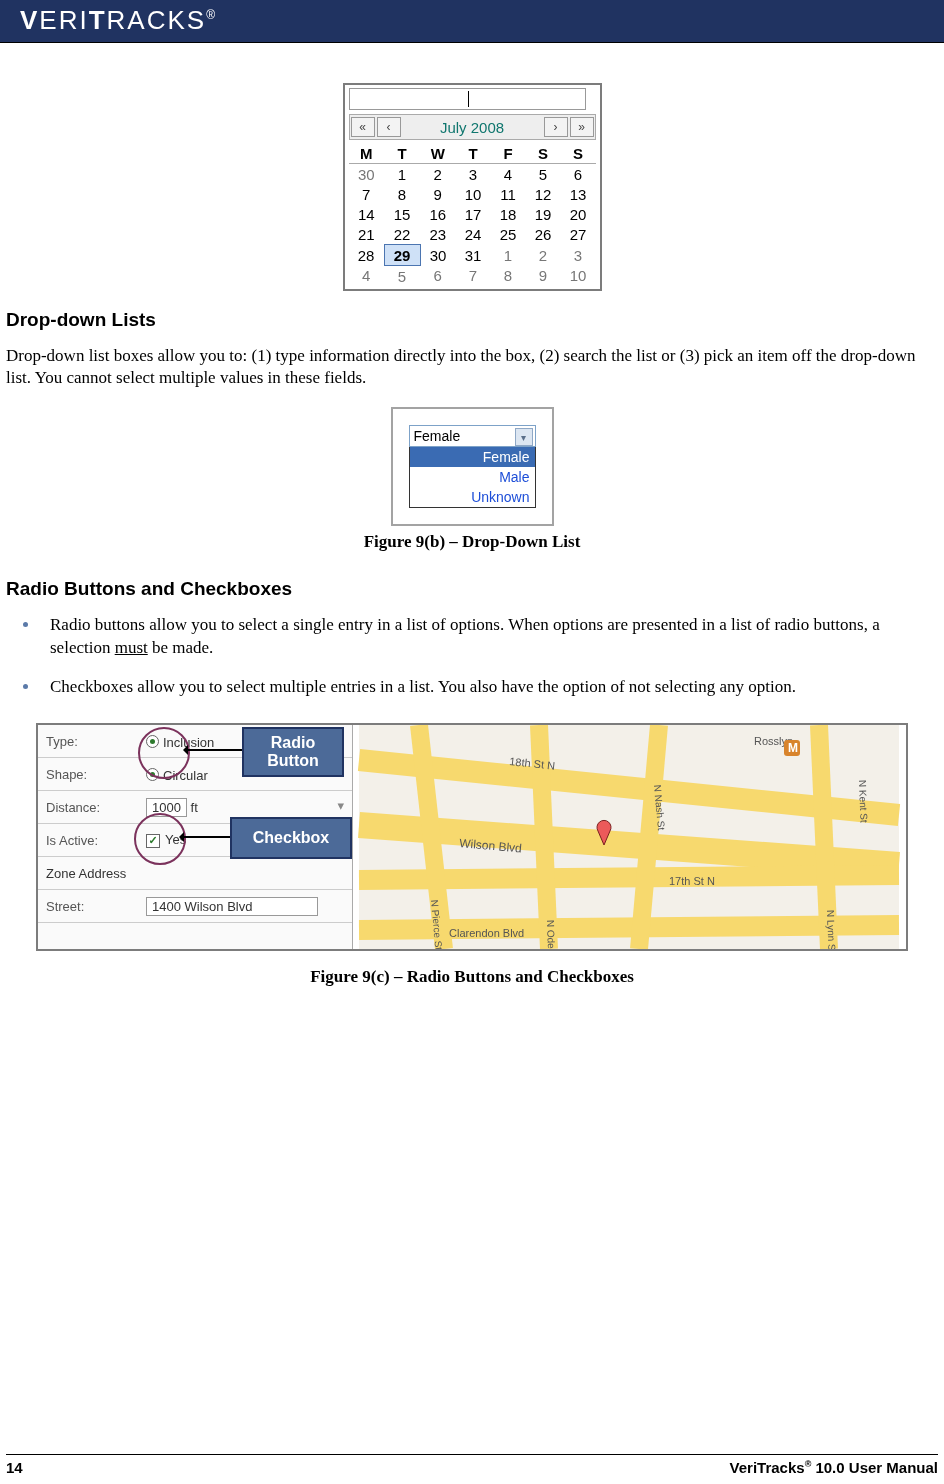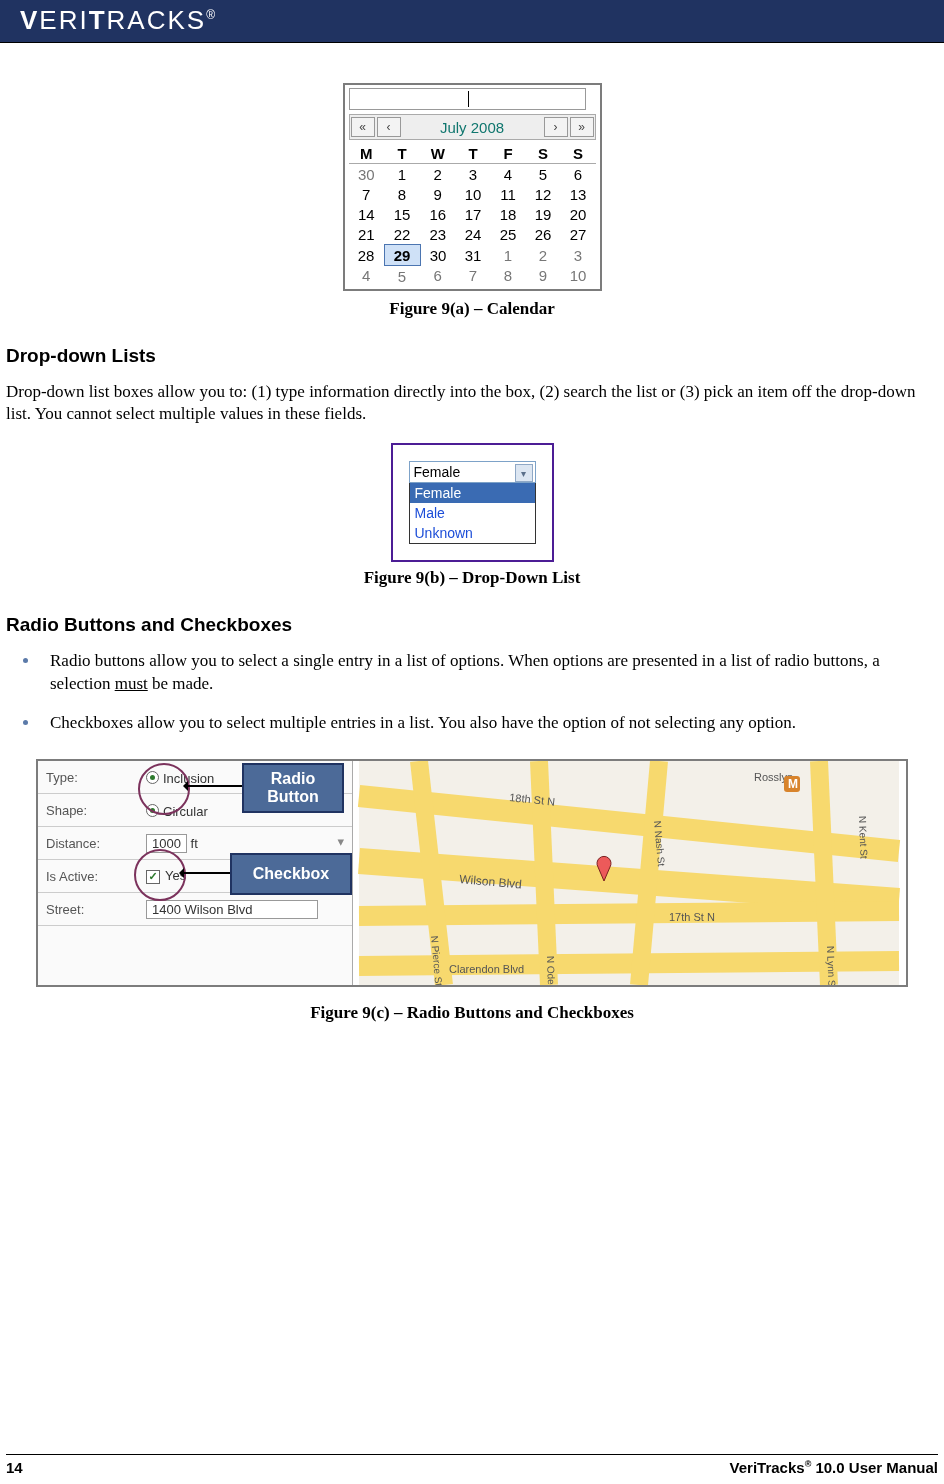--- a/index.html
+++ b/index.html
@@ -23,21 +23,21 @@
 .cal-input .cursor{display:inline-block;width:1px;height:16px;background:#000;margin:2px 0 0 3px}
 .cal-nav{display:flex;align-items:center;gap:0;border:1px solid #aaa;background:#eee;padding:2px 0}
 .cal-nav .btn{width:22px;height:18px;border:1px solid #999;background:#f3f3f3;display:flex;align-items:center;justify-content:center;font-size:12px;color:#444;margin:0 1px;cursor:pointer}
 .cal-nav .ttl{flex:1;text-align:center;font-size:15px;color:#0f766e}
 .cal-tbl{border-collapse:collapse;margin-top:3px;font-size:15px;color:#000}
 .cal-tbl th,.cal-tbl td{width:33px;height:18px;text-align:center;font-weight:400}
 .cal-tbl thead th{font-weight:700;border-bottom:1px solid #aaa}
 .cal-tbl .dim{color:#777}
 .cal-tbl .sel{background:#cfe1f7;border:1px solid #4b75b1;font-weight:700}
 
-.dd-wrap{display:inline-block;border:2px solid #4c1d95;padding:16px;font-family:Arial,Helvetica,sans-serif;background:#fff;width:127px;text-align:left}
+.dd-wrap{display:inline-block;border:2px solid #a3a3a3;padding:16px;font-family:Arial,Helvetica,sans-serif;background:#fff;width:127px;text-align:right}
 .dd-box{border:1px solid #7da2c8;height:20px;display:flex;align-items:center;font-size:14px;padding-left:4px;position:relative}
 .dd-box .arrow{position:absolute;right:2px;top:2px;width:16px;height:16px;border:1px solid #8fa8c6;background:#dce6f2;display:flex;align-items:center;justify-content:center;font-size:10px;color:#5a6f8a}
 .dd-list{border:1px solid #333;border-top:none;font-size:14px}
 .dd-list div{padding:2px 5px;color:#1d4ed8}
 .dd-list .sel{background:#3a6bb3;color:#fff}
 
 .fig3{border:2px solid #7c7c7c;margin:24px 36px 0;position:relative;height:224px;font-family:Arial,Helvetica,sans-serif;font-size:13px;color:#333;background:#fff}
 .fig3-left{position:absolute;left:0;top:0;width:314px;height:100%;border-right:1px solid #aaa;background:#fafafa}
 .fig3-left table{border-collapse:collapse;width:100%}
 .fig3-left td{border-bottom:1px solid #ccc;padding:6px 8px;height:20px}
@@ -142,21 +142,20 @@
                 <td class="dim ">5</td>
                 <td class="dim ">6</td>
                 <td class="dim ">7</td>
                 <td class="dim ">8</td>
                 <td class="dim ">9</td>
                 <td class="dim ">10</td>
               </tr>
             </tbody>
           </table>
       </div>
-      <div class="caption">Figure 9(a) – Calendar</div>
     </div>
 
     <div class="h2">Drop-down Lists</div>
     <p class="p">Drop-down list boxes allow you to: (1) type information directly into the box, (2) search the list or (3) pick an item off the drop-down list. You cannot select multiple values in these fields.</p>
 
     <div class="centered">
       <div class="dd-wrap">
         <div class="dd-box">
           <span>Female</span>
           <span class="arrow">▾</span>
@@ -207,20 +206,23 @@
               <span>ft</span>
               <span style="float:right;color:#888">▾</span>
             </td>
           </tr>
           <tr>
             <td class="l">Is Active:</td>
             <td>
               <span class="cb sel"></span><span>Yes</span>
             </td>
           </tr>
+          <tr>
+                <td colspan="2">Zone Address</td>
+              </tr>
           <tr>
             <td class="l">Street:</td>
             <td><span class="txtbox" style="width:160px">1400 Wilson Blvd</span></td>
           </tr>
         </tbody>
           </table>
       </div>
 
       <div class="fig3-map">
         <svg viewBox="0 0 540 224">

